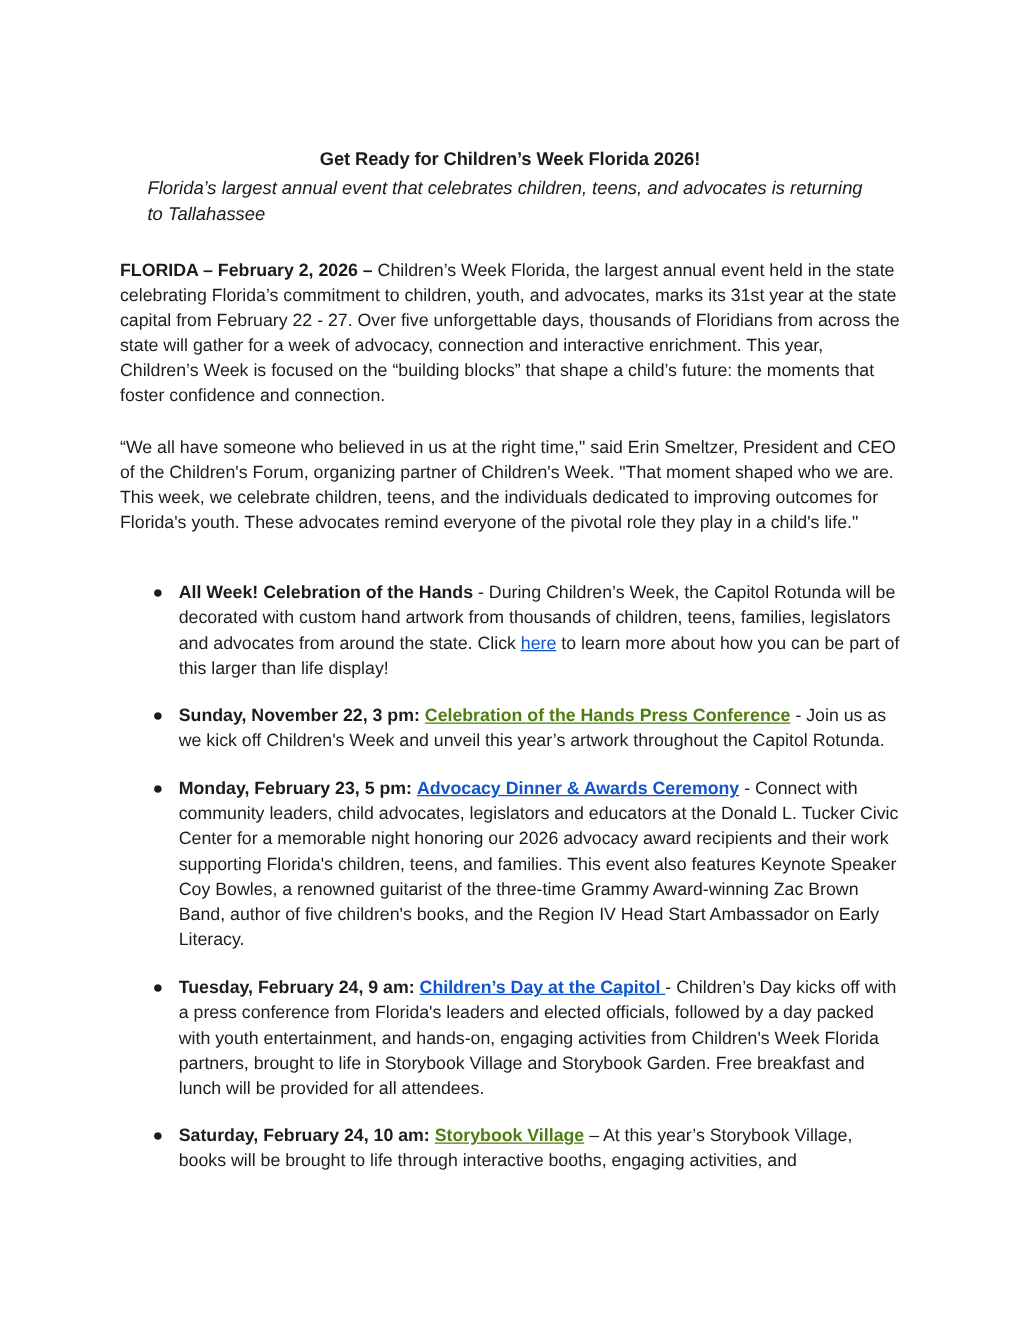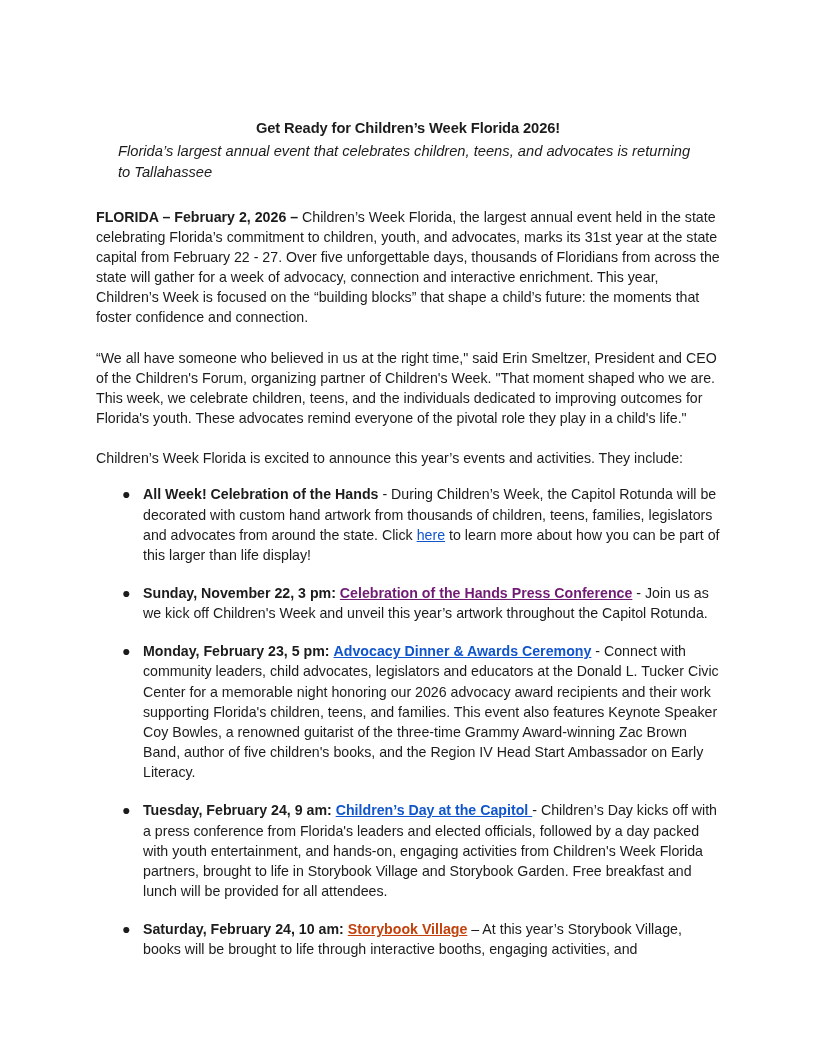--- a/index.html
+++ b/index.html
@@ -84,25 +84,24 @@
   <div class="spacer-lg"></div>
 
   <p class="body-par"><b class="strong">FLORIDA – February 2, 2026 –</b><span> Children’s Week Florida, the largest annual event held in the state celebrating Florida’s commitment to children, youth, and advocates, marks its 31st year at the state capital from February 22 - 27. Over five unforgettable days, thousands of Floridians from across the state will gather for a week of advocacy, connection and interactive enrichment. This year, Children’s Week is focused on the “building blocks” that shape a child’s future: the moments that foster confidence and connection.</span></p>
 
   <div class="spacer-md"></div>
 
   <p class="body-par">“We all have someone who believed in us at the right time," said Erin Smeltzer, President and CEO of the Children's Forum, organizing partner of Children's Week. "That moment shaped who we are. This week, we celebrate children, teens, and the individuals dedicated to improving outcomes for Florida's youth. These advocates remind everyone of the pivotal role they play in a child's life."</p>
 
   <div class="spacer-md"></div>
 
-  <p class="body-par">Children’s Week Florida is excited to announce this year’s events and activities. They include:</p>
 
   <div class="spacer-sm"></div>
 
   <ul class="event-list" id="event-list">
       <li><span class="bullet-dot">●</span><b class="strong">All Week! Celebration of the Hands</b><span> - During Children’s Week, the Capitol Rotunda will be decorated with custom hand artwork from thousands of children, teens, families, legislators and advocates from around the state. Click </span><a class="doclink" href="#" style="color: rgb(17, 85, 204);">here</a><span> to learn more about how you can be part of this larger than life display!</span></li>
-      <li><span class="bullet-dot">●</span><b class="strong">Sunday, November 22, 3 pm:</b><span> </span><a class="doclink bold" href="#" style="color: #701a75;">Celebration of the Hands Press Conference</a><span> - Join us as we kick off Children's Week and unveil this year’s artwork throughout the Capitol Rotunda.</span></li>
+      <li><span class="bullet-dot">●</span><b class="strong">Sunday, November 22, 3 pm:</b><span> </span><a class="doclink bold" href="#" style="color: #4d7c0f;">Celebration of the Hands Press Conference</a><span> - Join us as we kick off Children's Week and unveil this year’s artwork throughout the Capitol Rotunda.</span></li>
       <li><span class="bullet-dot">●</span><b class="strong">Monday, February 23, 5 pm:</b><span> </span><a class="doclink bold" href="#" style="color: rgb(17, 85, 204);">Advocacy Dinner &amp; Awards Ceremony</a><span> - Connect with community leaders, child advocates, legislators and educators at the Donald L. Tucker Civic Center for a memorable night honoring our 2026 advocacy  award recipients and their work supporting Florida's children, teens, and families. This event also features Keynote Speaker Coy Bowles, a renowned guitarist of the three-time Grammy Award-winning Zac Brown Band, author of five children's books, and the Region IV Head Start Ambassador on Early Literacy.</span></li>
       <li><span class="bullet-dot">●</span><b class="strong">Tuesday, February 24, 9 am:</b><span> </span><a class="doclink bold" href="#" style="color: rgb(17, 85, 204);">Children’s Day at the Capitol </a><span>- Children’s Day kicks off with a press conference from Florida's leaders and elected officials, followed by a day packed with youth entertainment, and hands-on, engaging activities from Children's Week Florida partners, brought to life in Storybook Village and Storybook Garden. Free breakfast and lunch will be provided for all attendees.</span></li>
-      <li><span class="bullet-dot">●</span><b class="strong">Saturday, February 24, 10 am:</b><span> </span><a class="doclink bold" href="#" style="color: #c2410c; text-align: right;">Storybook Village</a><span> – At this year’s Storybook Village, books will be brought to life through interactive booths, engaging activities, and</span></li>
+      <li><span class="bullet-dot">●</span><b class="strong">Saturday, February 24, 10 am:</b><span> </span><a class="doclink bold" href="#" style="color: #4d7c0f; text-align: right;">Storybook Village</a><span> – At this year’s Storybook Village, books will be brought to life through interactive booths, engaging activities, and</span></li>
     </ul>
 
 </div>
 
 </body></html>

